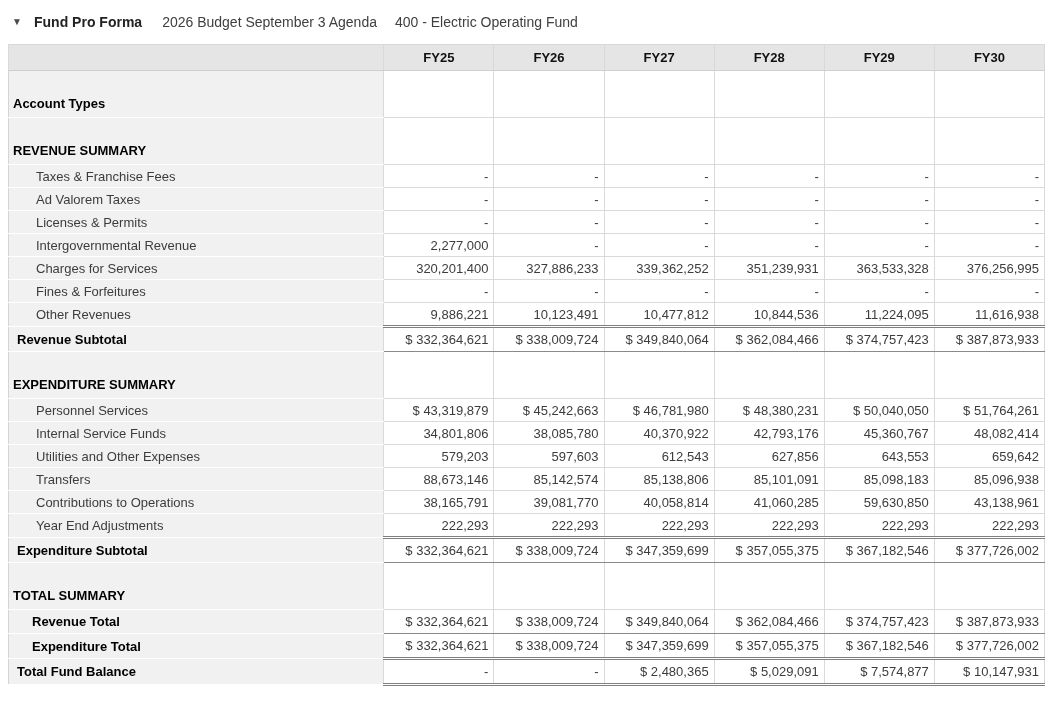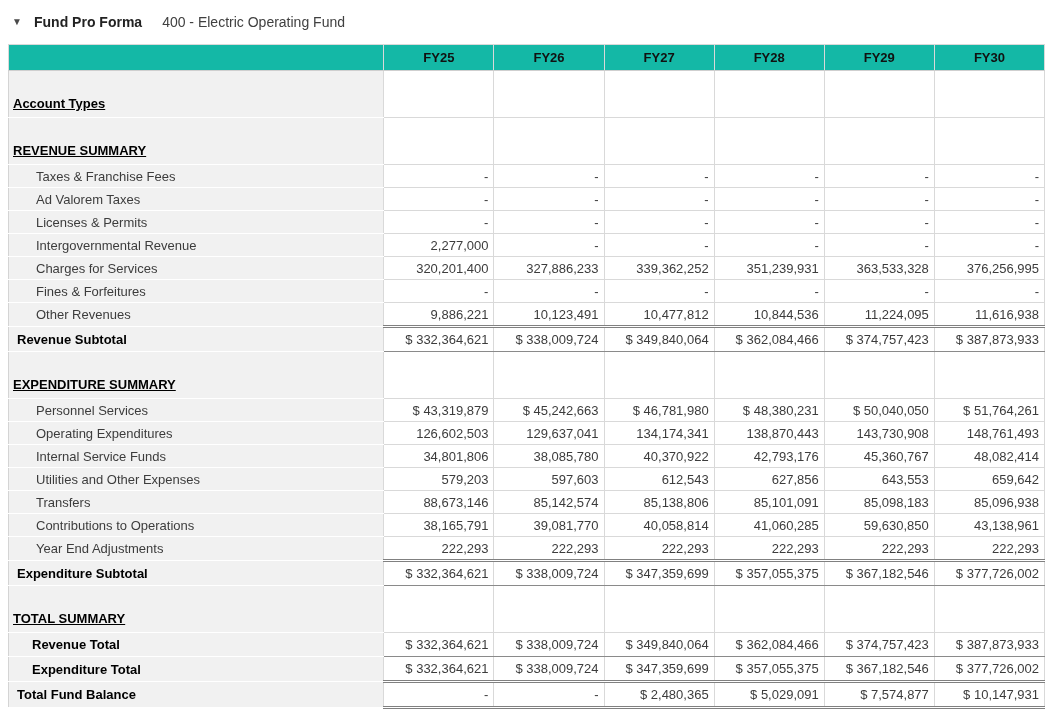--- a/index.html
+++ b/index.html
@@ -39,21 +39,21 @@
   table.fund-table {
     border-collapse: collapse;
     table-layout: fixed;
     margin: 10px 0 0 8px;
     width: 1037px;
     font-size: 13px;
   }
   col.c-label { width: 375px; }
   col.c-data  { width: 110px; }
   thead th {
-    background: #14b8a6;
+    background: #e5e5e5;
     border: 1px solid #d9d9d9;
     border-bottom: 1px solid #cfcfcf;
     font-weight: bold;
     color: #111111;
     text-align: center;
     height: 25px;
     padding: 0 4px;
   }
   td.label-cell {
     background: #f1f1f1;
@@ -70,21 +70,20 @@
     text-align: right;
     padding: 0 5px;
     color: #3c3c3c;
     white-space: nowrap;
   }
   tr.row-detail td { height: 22px; }
   tr.row-detail td.label-cell { padding-left: 27px; color: #3c3c3c; }
   tr.row-section td {
     height: 40px;
     vertical-align: bottom;
-    text-decoration: underline;
   }
   tr.row-section td.label-cell {
     font-weight: bold;
     color: #000000;
     padding-bottom: 6px;
   }
   tr.row-subtotal td, tr.row-total td, tr.row-grand td { height: 23px; padding-left: 8px; }
   tr.row-subtotal td.label-cell,
   tr.row-total td.label-cell,
   tr.row-grand td.label-cell {
@@ -104,20 +103,21 @@
     border-top: 3px double #808080;
     border-bottom: 3px double #808080;
   }
 </style>
 </head>
 <body>
 
 <div class="title-bar">
   <span class="collapse-arrow">▼</span>
   <span class="doc-title">Fund Pro Forma</span>
+  <span class="doc-subtitle">2026 Budget September 3 Agenda</span>
   <span class="doc-subtitle">400 - Electric Operating Fund</span>
 </div>
 
 <table class="fund-table">
   <colgroup>
     <col class="c-label">
     <col class="c-data">
       <col class="c-data">
       <col class="c-data">
     <col class="c-data">
@@ -238,29 +238,20 @@
       <tr class="row-detail">
         <td class="label-cell">Personnel Services</td>
         <td class="data-cell">$ 43,319,879</td>
         <td class="data-cell">$ 45,242,663</td>
         <td class="data-cell">$ 46,781,980</td>
         <td class="data-cell">$ 48,380,231</td>
         <td class="data-cell">$ 50,040,050</td>
         <td class="data-cell">$ 51,764,261</td>
       </tr>
       <tr class="row-detail">
-        <td class="label-cell">Operating Expenditures</td>
-        <td class="data-cell">126,602,503</td>
-        <td class="data-cell">129,637,041</td>
-        <td class="data-cell">134,174,341</td>
-        <td class="data-cell">138,870,443</td>
-        <td class="data-cell">143,730,908</td>
-        <td class="data-cell">148,761,493</td>
-      </tr>
-      <tr class="row-detail">
         <td class="label-cell">Internal Service Funds</td>
         <td class="data-cell">34,801,806</td>
         <td class="data-cell">38,085,780</td>
         <td class="data-cell">40,370,922</td>
         <td class="data-cell">42,793,176</td>
         <td class="data-cell">45,360,767</td>
         <td class="data-cell">48,082,414</td>
       </tr>
       <tr class="row-detail">
         <td class="label-cell">Utilities and Other Expenses</td>

